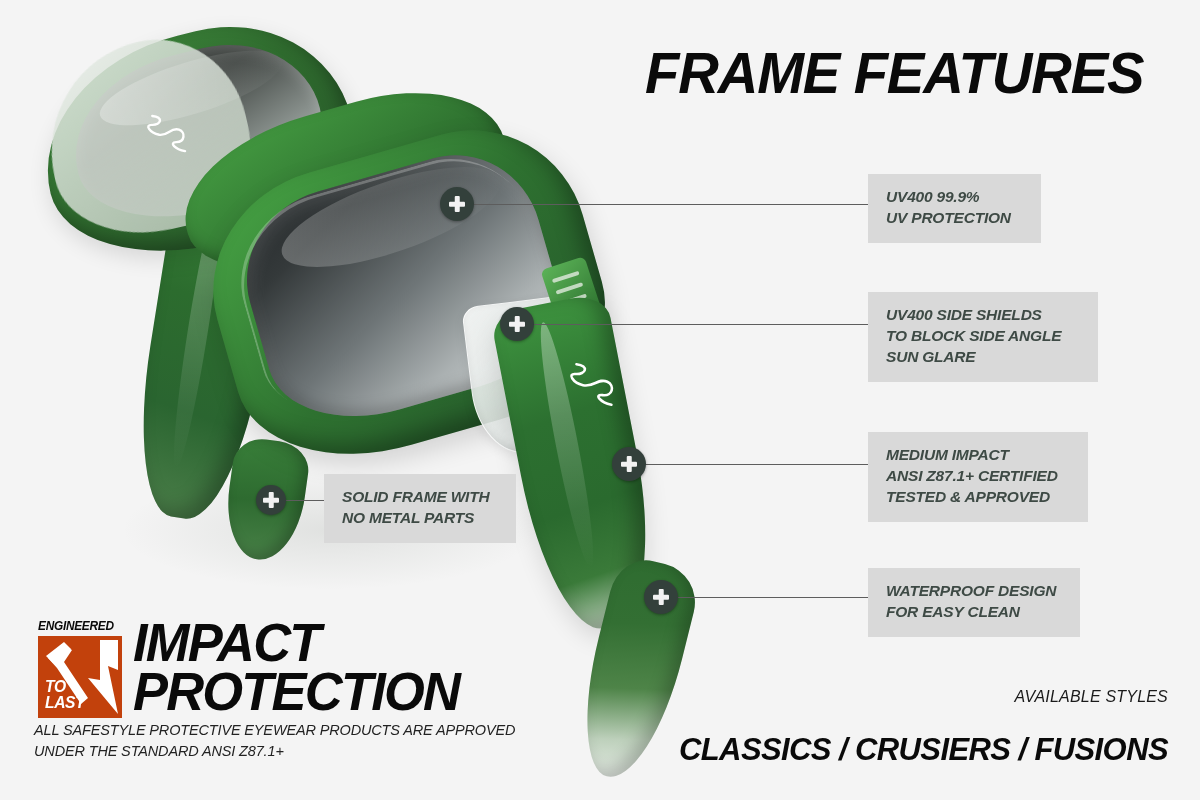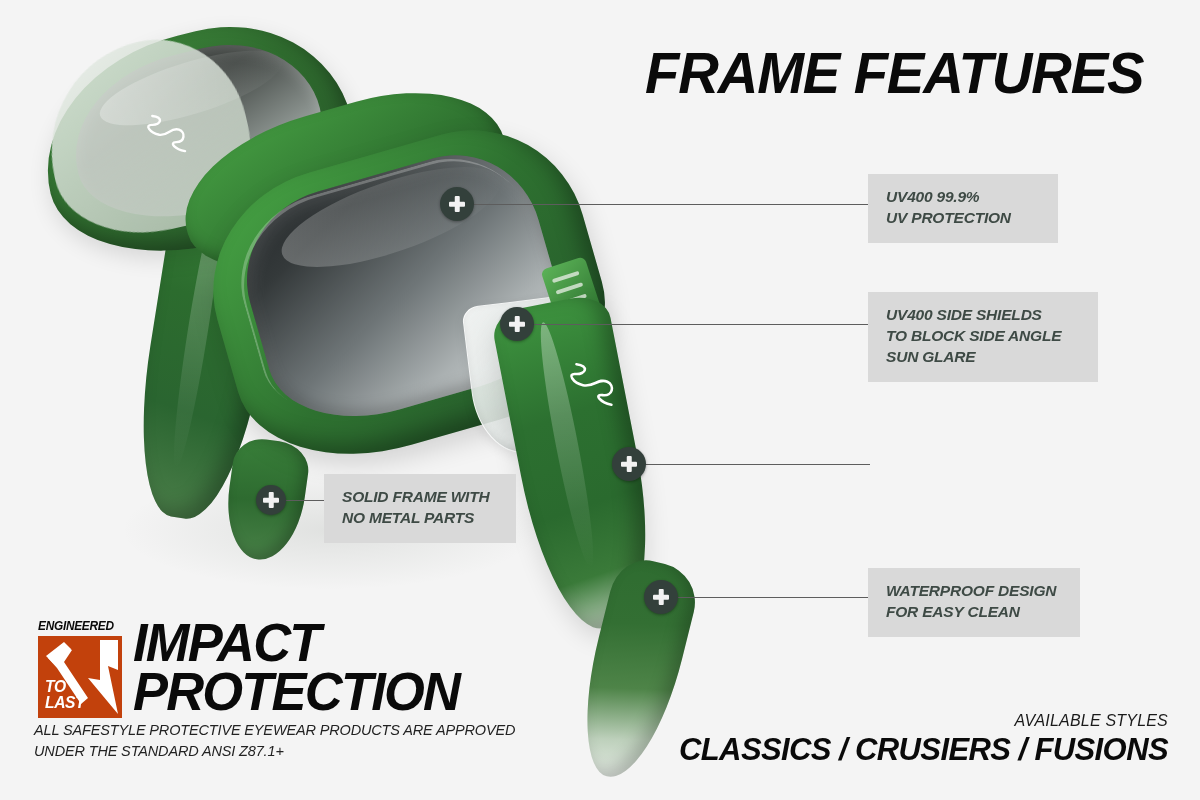--- a/index.html
+++ b/index.html
@@ -80,21 +80,21 @@
   }
   .disclaimer{
     position:absolute;left:34px;top:720px;
     font-size:14.5px;line-height:1.42;
     font-style:italic;color:#222;letter-spacing:-.15px;
     white-space:pre-line;
   }
 
   
   .styles-label{
-    position:absolute;right:32px;top:712px;
+    position:absolute;right:32px;top:688px;
     font-size:16px;font-style:italic;color:#1a1a1a;
     letter-spacing:.2px;text-align:right;
   }
   .styles-list{
     position:absolute;right:32px;top:732px;
     font-size:31px;font-weight:bold;font-style:italic;
     letter-spacing:-.6px;color:#0a0a0a;text-align:right;white-space:nowrap;
   }
 
   
@@ -286,27 +286,30 @@
   </div>
 
   <div class="title">FRAME FEATURES</div>
 
   <div class="leader" style="left:470px;top:204px;width:400px;"></div>
   <div class="leader" style="left:530px;top:324px;width:340px;"></div>
   <div class="leader" style="left:640px;top:464px;width:230px;"></div>
   <div class="leader" style="left:672px;top:597px;width:198px;"></div>
   <div class="leader" style="left:280px;top:500px;width:45px;"></div>
 
-  <div class="callout" style="left:868px;top:174px;width:190px;font-style:italic;">UV400 99.9%
+  <div class="callout" style="left:868px;top:174px;width:173px;font-style:italic;">UV400 99.9%
 UV PROTECTION</div>
 
   <div class="callout" style="left:868px;top:292px;width:230px;">UV400 SIDE SHIELDS
 TO BLOCK SIDE ANGLE
 SUN GLARE</div>
 
+  <div class="callout" style="left:868px;top:432px;width:220px;">MEDIUM IMPACT
+ANSI Z87.1+ CERTIFIED
+TESTED &amp; APPROVED</div>
 
   <div class="callout left" style="left:324px;top:474px;width:192px;">SOLID FRAME WITH
 NO METAL PARTS</div>
 
   <div class="callout" style="left:868px;top:568px;width:212px;">WATERPROOF DESIGN
 FOR EASY CLEAN</div>
 
   <div class="marker" style="left:440px;top:187px;"></div>
   <div class="marker" style="left:500px;top:307px;"></div>
   <div class="marker" style="left:612px;top:447px;"></div>

